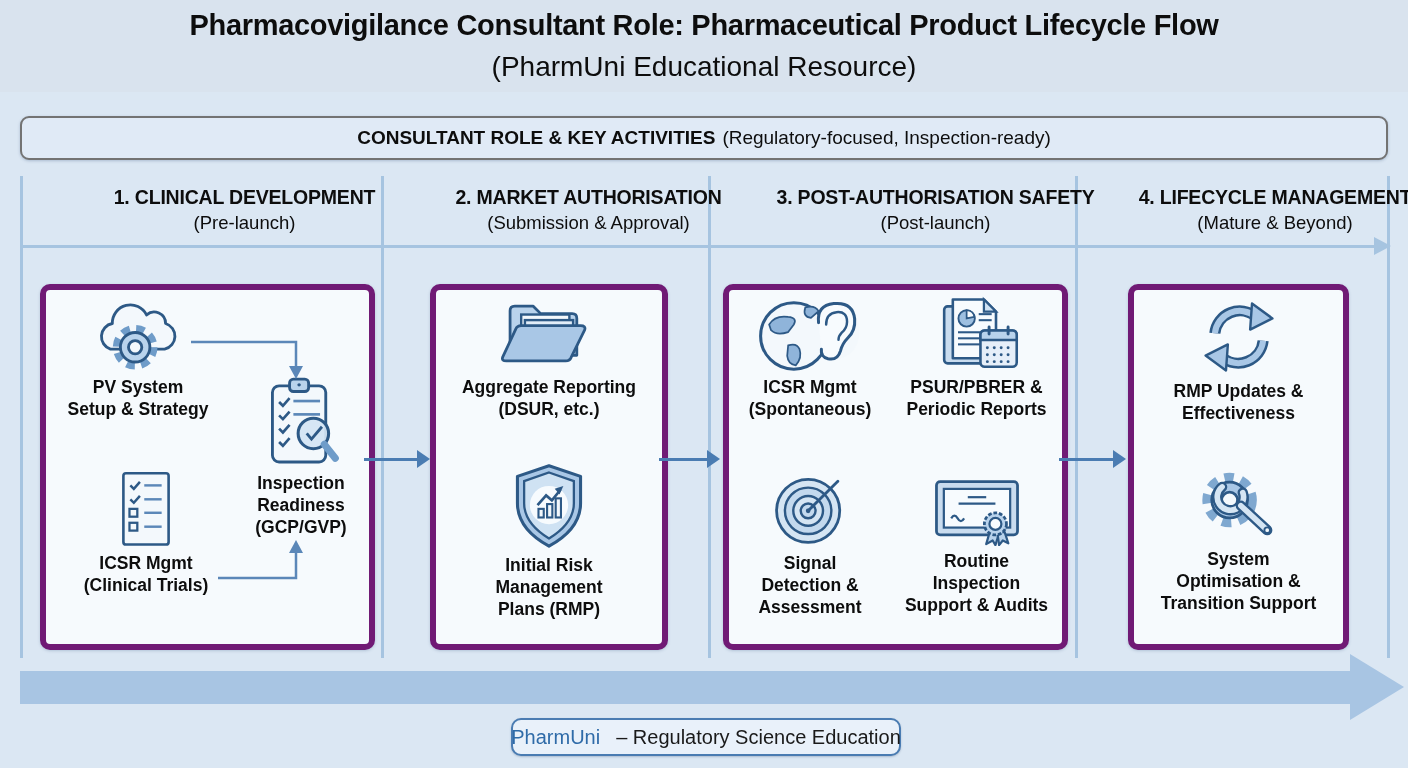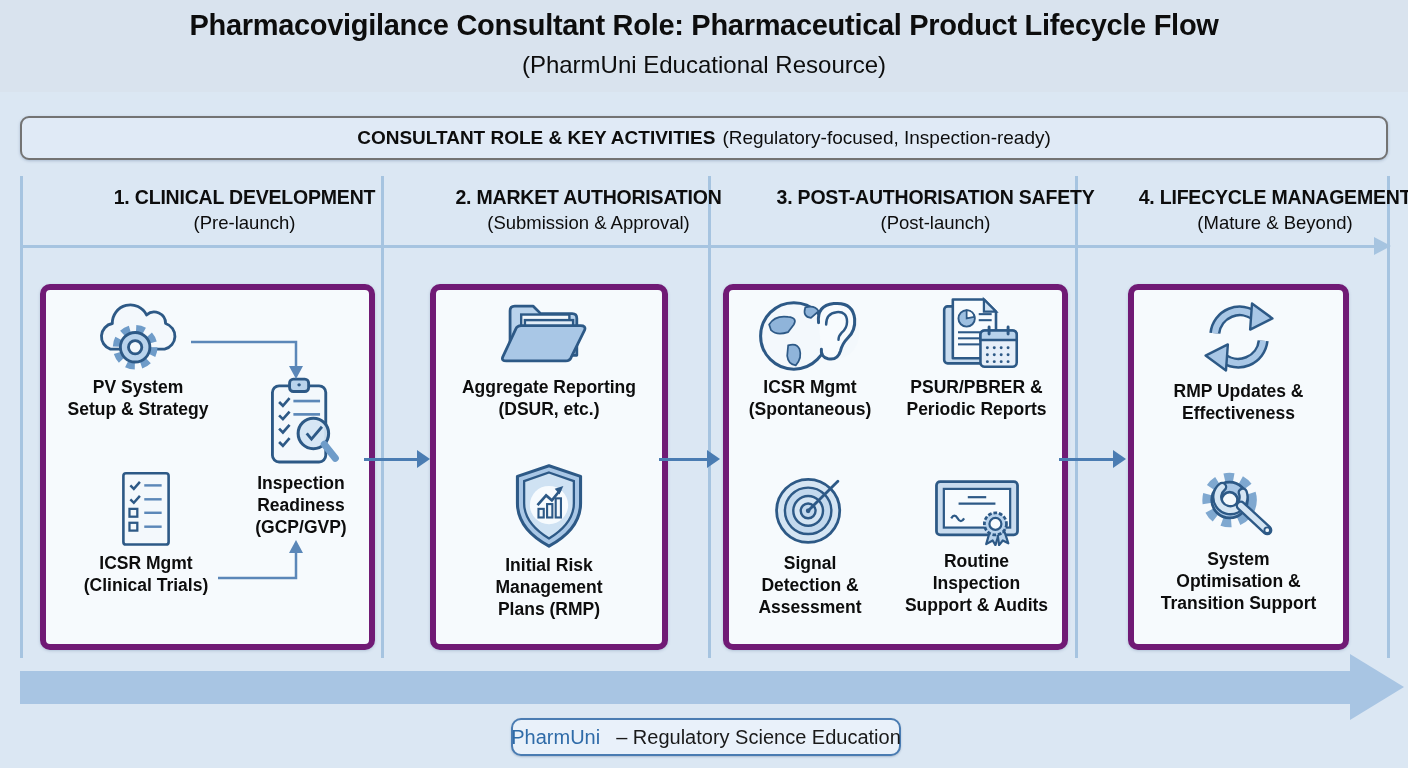--- a/index.html
+++ b/index.html
@@ -1,21 +1,21 @@
 <!DOCTYPE html>
 <html><head>
 <meta charset="utf-8">
 <style>
   html,body{margin:0;padding:0;}
   .page{position:relative;width:1408px;height:768px;background:#dbe7f3;
         font-family:"Liberation Sans",sans-serif;color:#0d0d0d;overflow:hidden;}
   .top-band{position:absolute;left:0;top:0;width:1408px;height:92px;background:#d9e3ee;}
   .title-1{position:absolute;left:0;top:9px;width:1408px;text-align:center;
            font-size:29px;font-weight:700;letter-spacing:-0.3px;}
-  .title-2{position:absolute;left:0;top:51px;width:1408px;text-align:center;font-size:24px;}
+  .title-2{position:absolute;left:0;top:51px;width:1408px;text-align:center;font-size:28px;}
   .banner{position:absolute;left:20px;top:116px;width:1364px;height:40px;background:#e0eaf6;
           border:2px solid #737373;border-radius:9px;display:flex;align-items:center;
           justify-content:center;box-shadow:0 1px 3px rgba(60,90,130,.3);}
   .banner .b1{font-size:19px;font-weight:700;}
   .banner .b2{font-size:19px;margin-left:7px;text-align:right;}
   .divider{position:absolute;top:176px;height:482px;width:3px;background:#a6c4e0;}
   .hdr{position:absolute;top:186px;text-align:center;padding-left:44px;}
   .hdr-title{font-size:19.5px;font-weight:700;letter-spacing:-0.2px;}
   .hdr-sub{font-size:18.5px;margin-top:3px;}
   .hdr-line{position:absolute;left:20px;top:245px;width:1356px;height:3px;background:#a6c4e0;}

